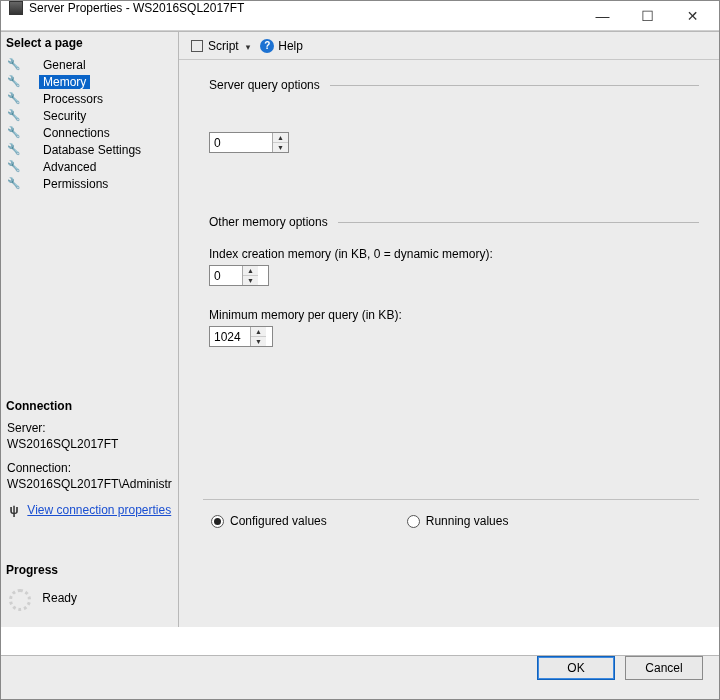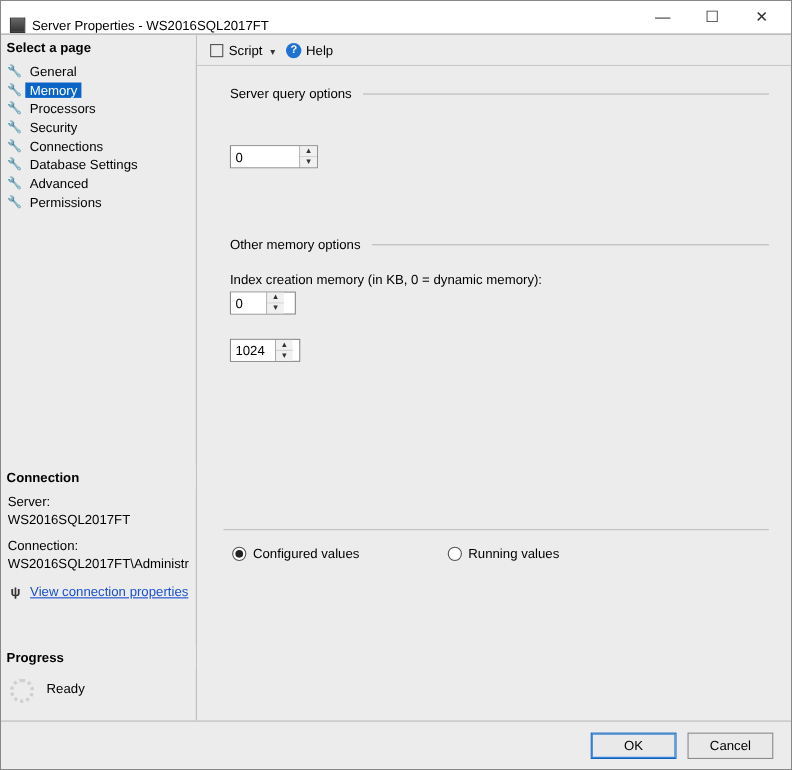--- a/index.html
+++ b/index.html
@@ -4,31 +4,31 @@
 <style>
   * { box-sizing: border-box; }
   html, body { margin:0; padding:0; }
   body {
     font-family: "Segoe UI", Tahoma, Arial, sans-serif;
     font-size: 12px; color:#000;
     background:#fff;
     width:720px; height:700px; overflow:hidden;
   }
   .window { width:720px; height:700px; display:flex; flex-direction:column; border:1px solid #888; background:#fff;}
-  .titlebar { height:30px; background:#fff; display:flex; align-items:flex-end; border-bottom:1px solid #d0d0d0; padding:0 4px;}
+  .titlebar { height:30px; background:#fff; display:flex; align-items:flex-start; border-bottom:1px solid #d0d0d0; padding:0 4px;}
   .title-icon { width:14px; height:14px; border:1px solid #333; margin:0 6px 0 4px; background:linear-gradient(#666,#333);}
   .title-text { flex:1; font-size:12px; color:#000;}
   .winbtn { width:45px; height:30px; display:flex; align-items:center; justify-content:center; font-size:14px; color:#333;}
   .main { flex:1; display:flex; background:#ececec; border-top:1px solid #b8b8b8;}
   .left { width:178px; display:flex; flex-direction:column; background:#ececec; border-right:1px solid #b8b8b8;}
   .section-head { font-weight:bold; font-size:12px; padding:4px 6px 4px 5px; background:#ececec;}
   .nav { padding:2px 2px 10px 4px; flex:0 0 auto;}
   .nav-item { display:flex; align-items:center; height:17px; padding:0 2px; cursor:default;}
   .nav-item .wrench { width:14px; text-align:center; color:#333; font-size:11px; margin-right:2px;}
-  .nav-item .lbl { padding:0 4px;}
+  .nav-item .lbl { padding:0 4px;margin-left:16px;}
   .nav-item.selected .lbl { background:#0a64c8; color:#fff;}
   .spacer { flex:1; }
   .conn { padding:4px 6px 10px 6px; font-size:12px;}
   .conn .line { margin-bottom:2px; white-space:nowrap; overflow:hidden;}
   .link { color:#1a4fd1; text-decoration:underline; cursor:pointer;}
   .conn-icon { display:inline-block; width:14px; text-align:center; color:#333; font-weight:bold; margin-right:3px;}
   .progress { padding:4px 6px 16px 6px;}
   .dotted-circle {
     width:22px; height:22px; border-radius:50%;
     border:3px dotted #cfcfcf; display:inline-block; vertical-align:middle; margin:4px 8px 0 2px;
@@ -50,21 +50,21 @@
   .spinner { display:flex; flex-direction:column; width:16px; border-left:1px solid #aaa;}
   .spin-btn { flex:1; display:flex; align-items:center; justify-content:center; font-size:7px; color:#333; background:#f0f0f0; border-bottom:1px solid #ccc; line-height:7px;}
   .spin-btn:last-child{border-bottom:none;}
   .block { margin-bottom:22px;}
   .gap-large { height:40px;}
   .hr { height:1px; background:#c0c0c0; margin:20px 0 14px -6px;}
   .radio-row { display:flex; align-items:center; gap:80px; padding-left:2px;}
   .radio { display:flex; align-items:center; gap:6px;}
   .radio-dot { position:relative; width:13px; height:13px; border:1px solid #555; border-radius:50%; background:#fff;}
   .radio-dot.checked::after { content:""; position:absolute; top:2px; left:2px; width:7px; height:7px; border-radius:50%; background:#222;}
-  .footer { height:44px; border-top:1px solid #b8b8b8; background:#ececec; display:flex; align-items:center; justify-content:flex-end; padding:0 16px; gap:10px;}
+  .footer { height:44px; border-top:1px solid #b8b8b8; background:#ececec; display:flex; align-items:flex-start; justify-content:flex-end; padding:0 16px; gap:10px;margin-top:28px;}
   .btn { min-width:78px; height:24px; border:1px solid #8a8a8a; background:#e9e9e9; font-size:12px; display:flex; align-items:center; justify-content:center;}
   .btn.primary { border:1px solid #1062bd; box-shadow:inset 0 0 0 1px #3e8ae0; background:#e9e9e9;}
   .script-box { width:12px; height:12px; border:1px solid #555;}
 </style>
 </head>
 <body>
 
 <div class="window">
 
   <div class="titlebar">
@@ -183,20 +183,21 @@
           <div class="numeric" style="width:60px">
             <input type="text" style="width: 32px;" value="0">
             <div class="spinner">
                 <div class="spin-btn">▲</div>
                 <div class="spin-btn">▼</div>
               </div>
           </div>
         </div>
 
         <div class="block">
+          <div class="field-label">Minimum memory per query (in KB):</div>
           <div class="numeric" style="width:64px">
             <input type="text" style="width: 40px;" value="1024">
             <div class="spinner">
                 <div class="spin-btn">▲</div>
                 <div class="spin-btn">▼</div>
               </div>
           </div>
         </div>
 
         <div style="height:110px"></div>

